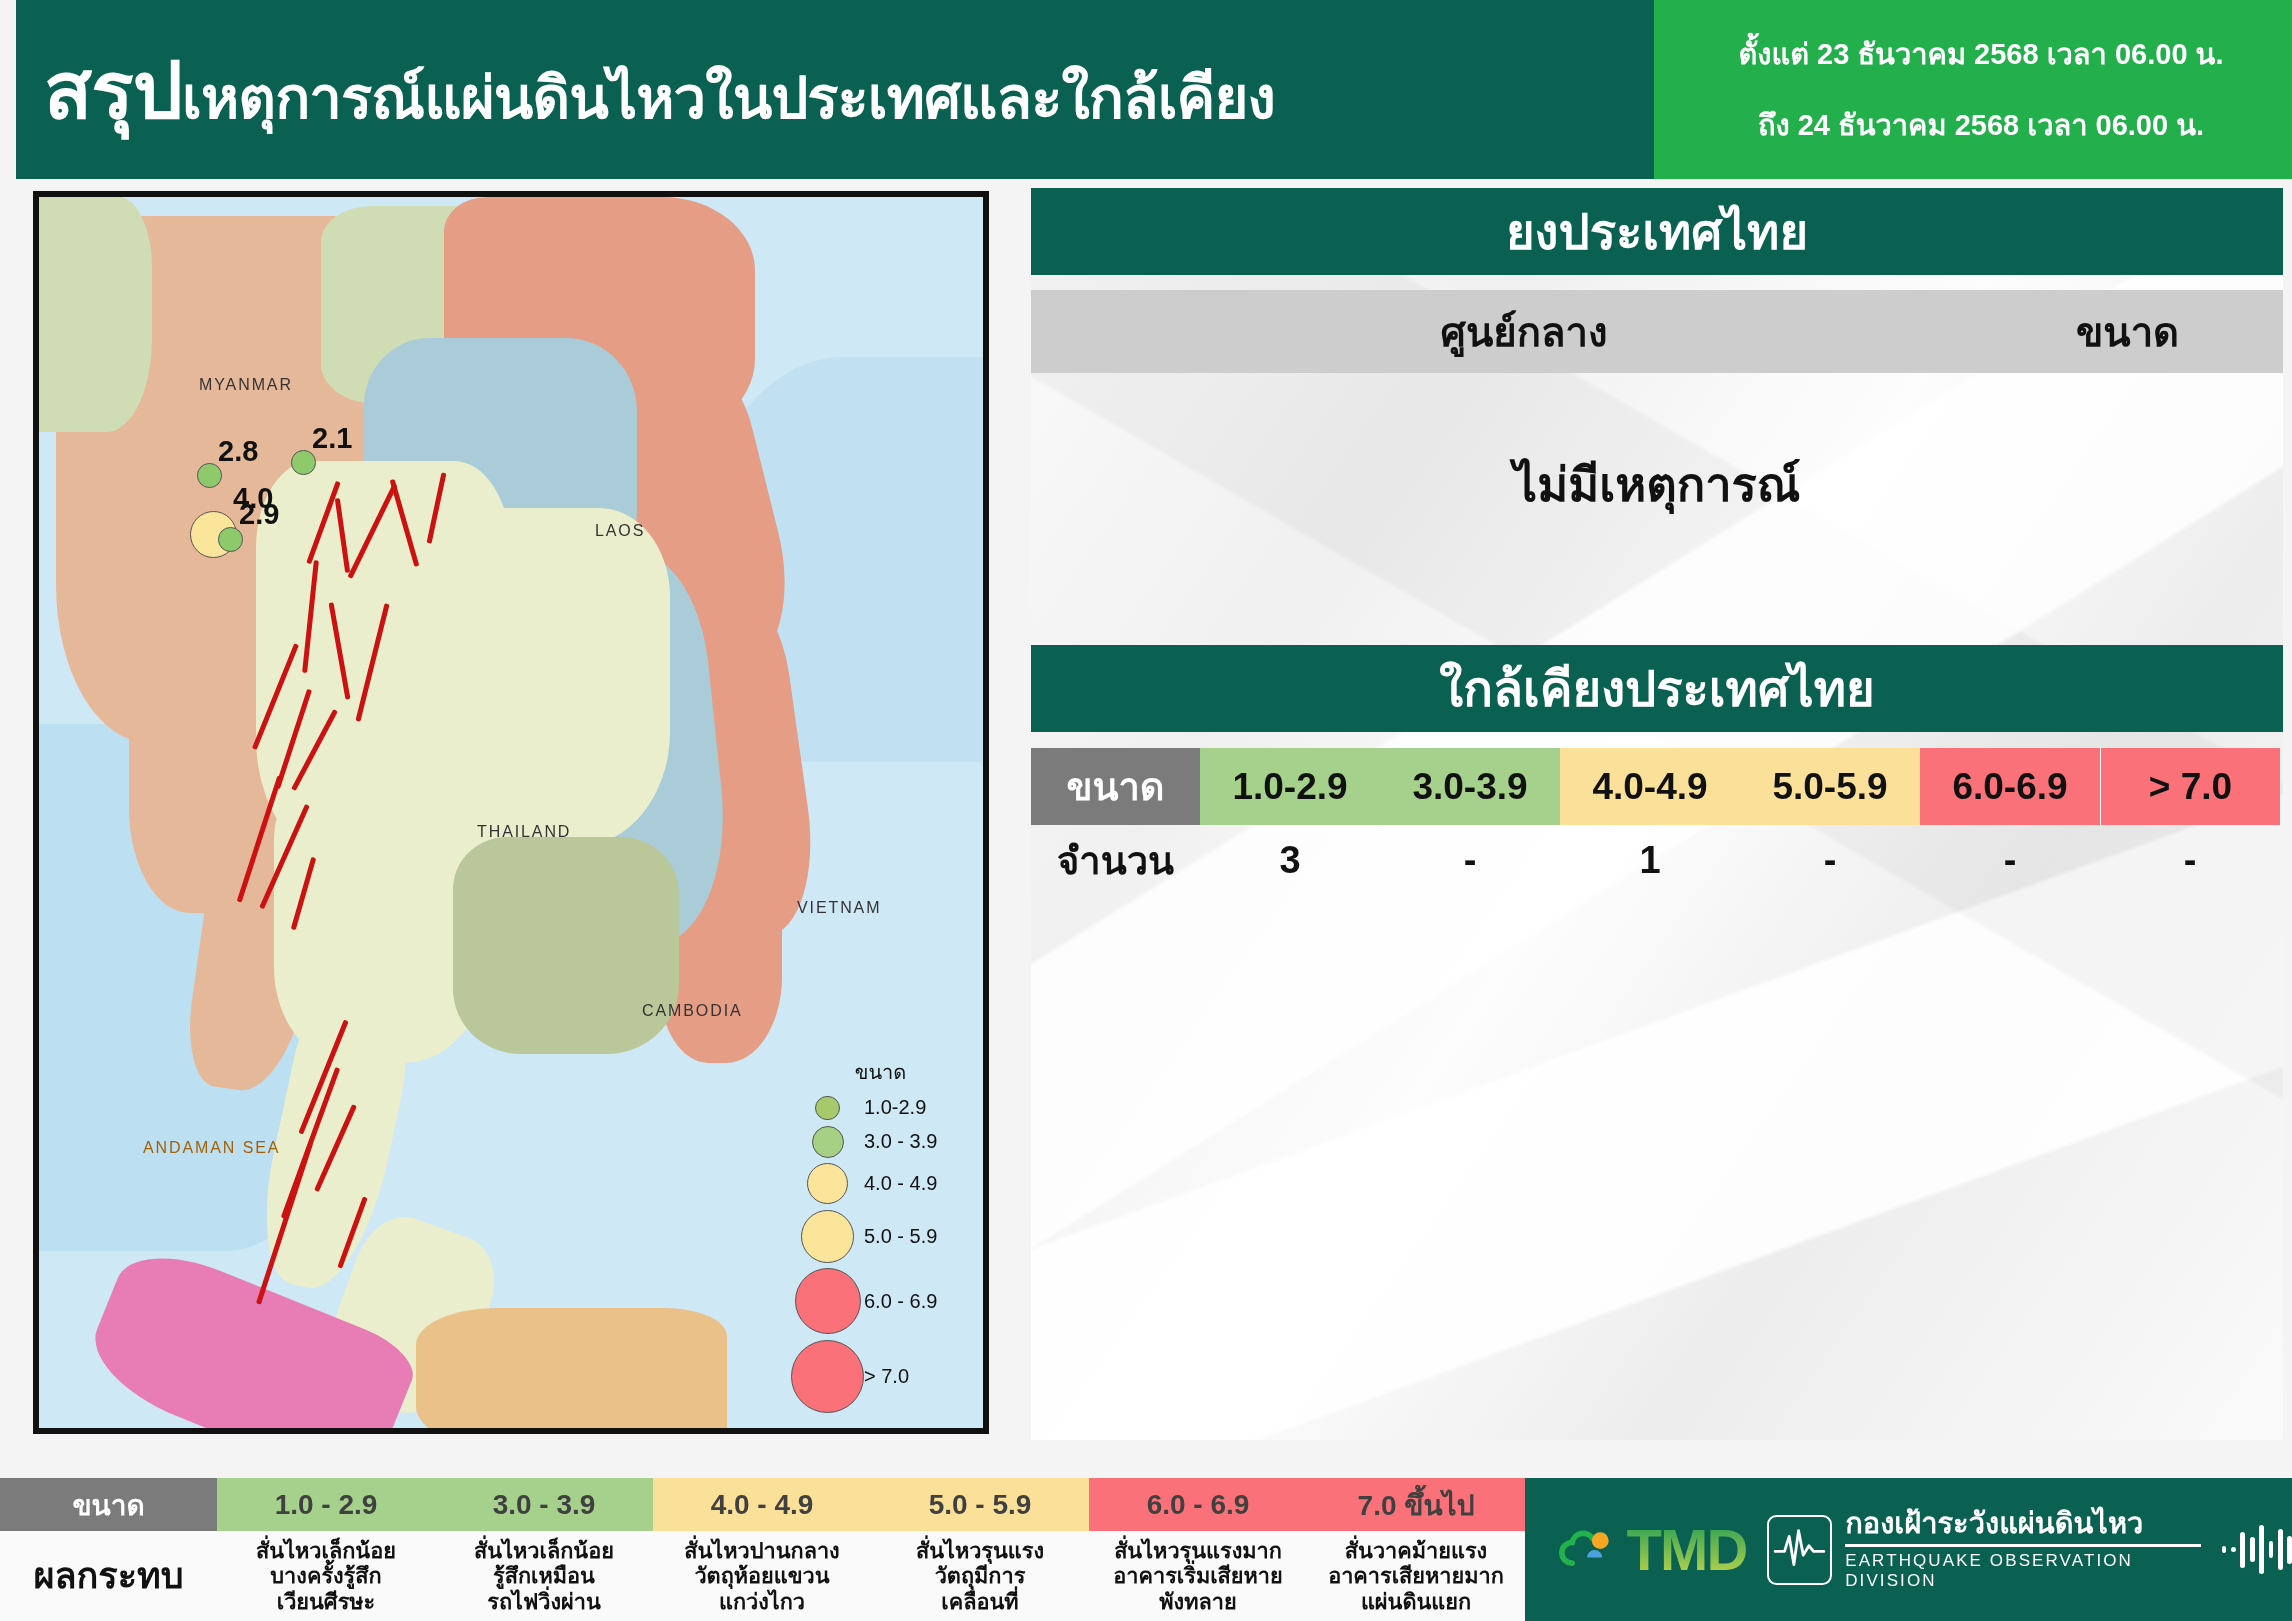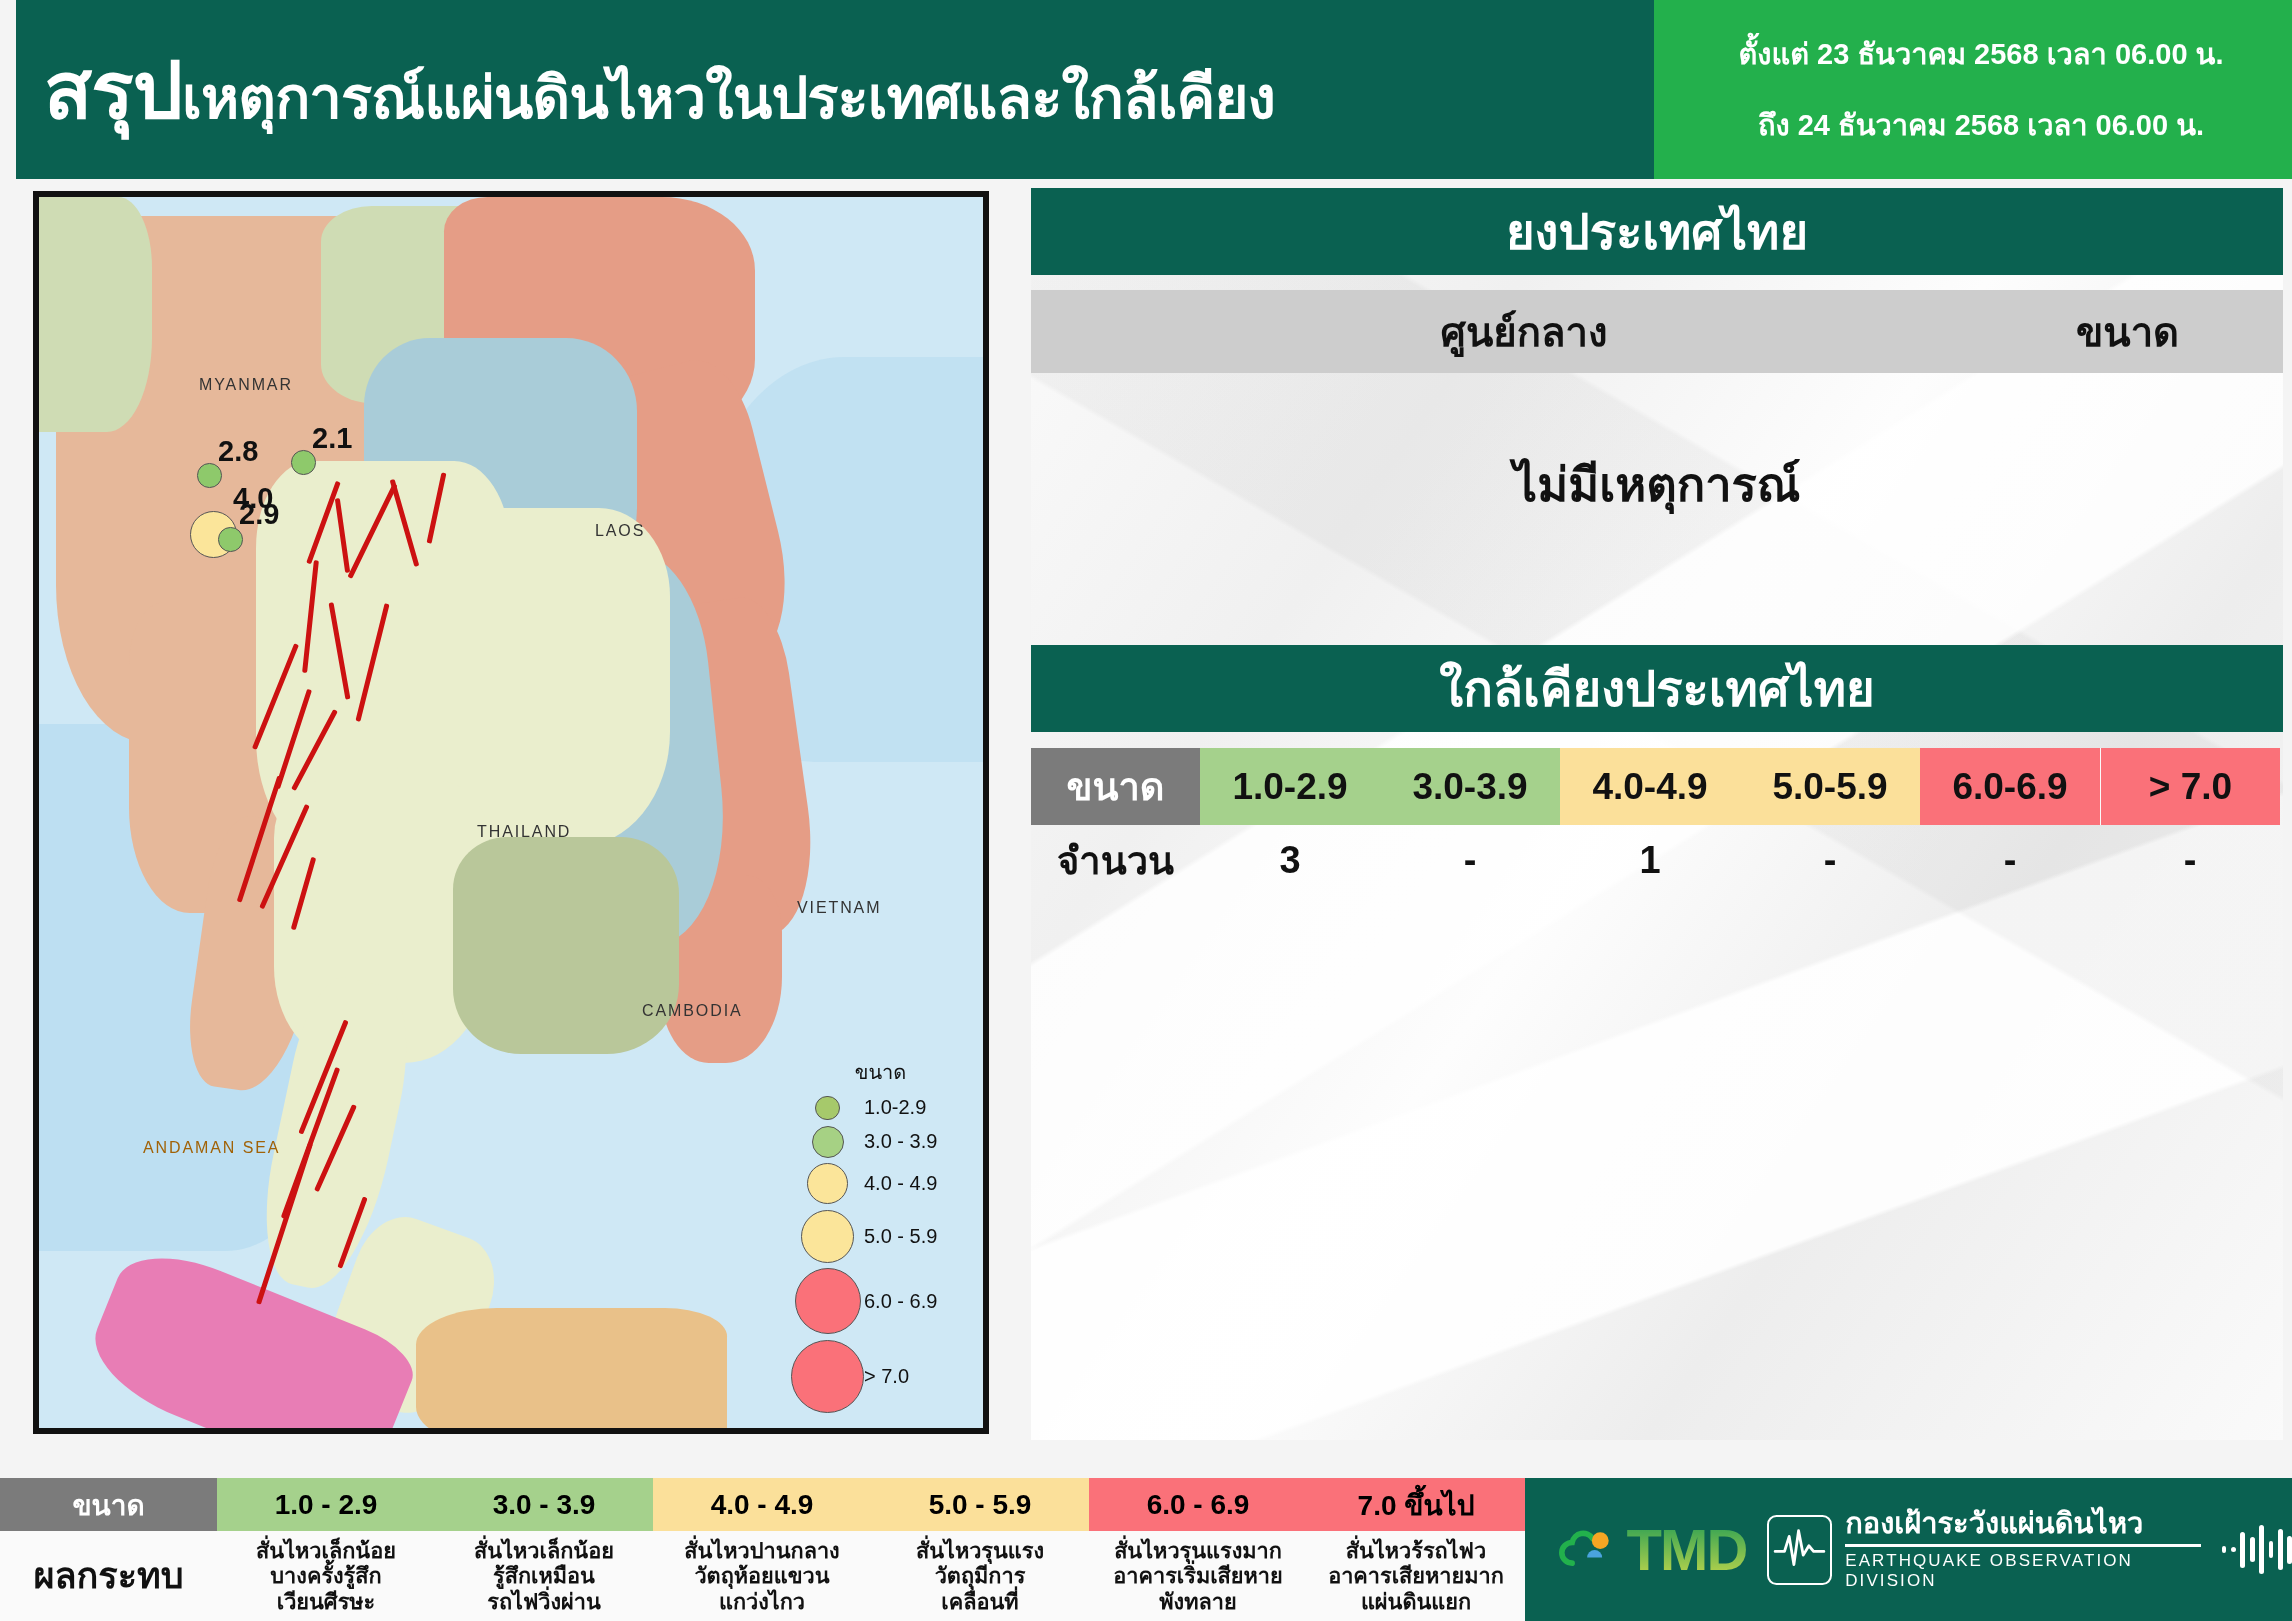--- a/index.html
+++ b/index.html
@@ -84,21 +84,21 @@
   .mcell.lab { width:169px; background:#7b7b7b; color:#fff; font-size:38px; }
   .mcell.lab2 { width:169px; background:transparent; color:#111; font-size:38px; }
   .mcell.val { background:transparent; height:70px; font-size:38px; }
 
   
   .foot { position:absolute; left:0; top:1478px; width:2293px; height:143px; background:#fafafa; }
   .foot-grid { position:absolute; left:0; top:0; width:1525px; height:143px; display:flex; }
   .fcol { display:flex; flex-direction:column; }
   .fcol-lab { width:217px; }
   .fhead { height:53px; display:flex; align-items:center; justify-content:center;
-     font-size:28px; font-weight:bold; color:#000000; }
+     font-size:28px; font-weight:bold; color:#404040; }
   .fhead.gray { background:#7b7b7b; color:#fff; }
   .fbody { flex:1; display:flex; flex-direction:column; align-items:center; justify-content:center;
      font-size:21.7px; font-weight:bold; color:#111; line-height:1.16; text-align:center; background:#fafafa; }
   .fbody.lab { font-size:36px; }
 
   .foot-logo { position:absolute; left:1525px; top:0; width:767px; height:143px;
      background:#0a6151; display:flex; align-items:center; gap:21px; padding-left:34px; }
   .tmd { display:flex; align-items:center; gap:7.5px; }
   .tmd-mark { width:60px; height:60px; position:relative; }
   .tmd-txt { font-size:58px; font-weight:bold;
@@ -323,21 +323,21 @@
           <div class="fhead" style="background: rgb(250, 113, 121);">6.0 - 6.9</div>
           <div class="fbody">
             <div>สั่นไหวรุนแรงมาก</div>
             <div>อาคารเริ่มเสียหาย</div>
             <div>พังทลาย</div>
           </div>
         </div>
         <div class="fcol" style="width: 218px;">
           <div class="fhead" style="background: rgb(250, 113, 121);">7.0 ขึ้นไป</div>
           <div class="fbody">
-            <div>สั่นไหวร้รถไฟว</div>
+            <div>สั่นวาคม้ายแรง</div>
             <div>อาคารเสียหายมาก</div>
             <div>แผ่นดินแยก</div>
           </div>
         </div>
       </div>
 
     <div class="foot-logo">
       <div class="tmd">
         <span class="tmd-mark">
           <svg width="60" height="60" viewBox="0 0 64 64">

